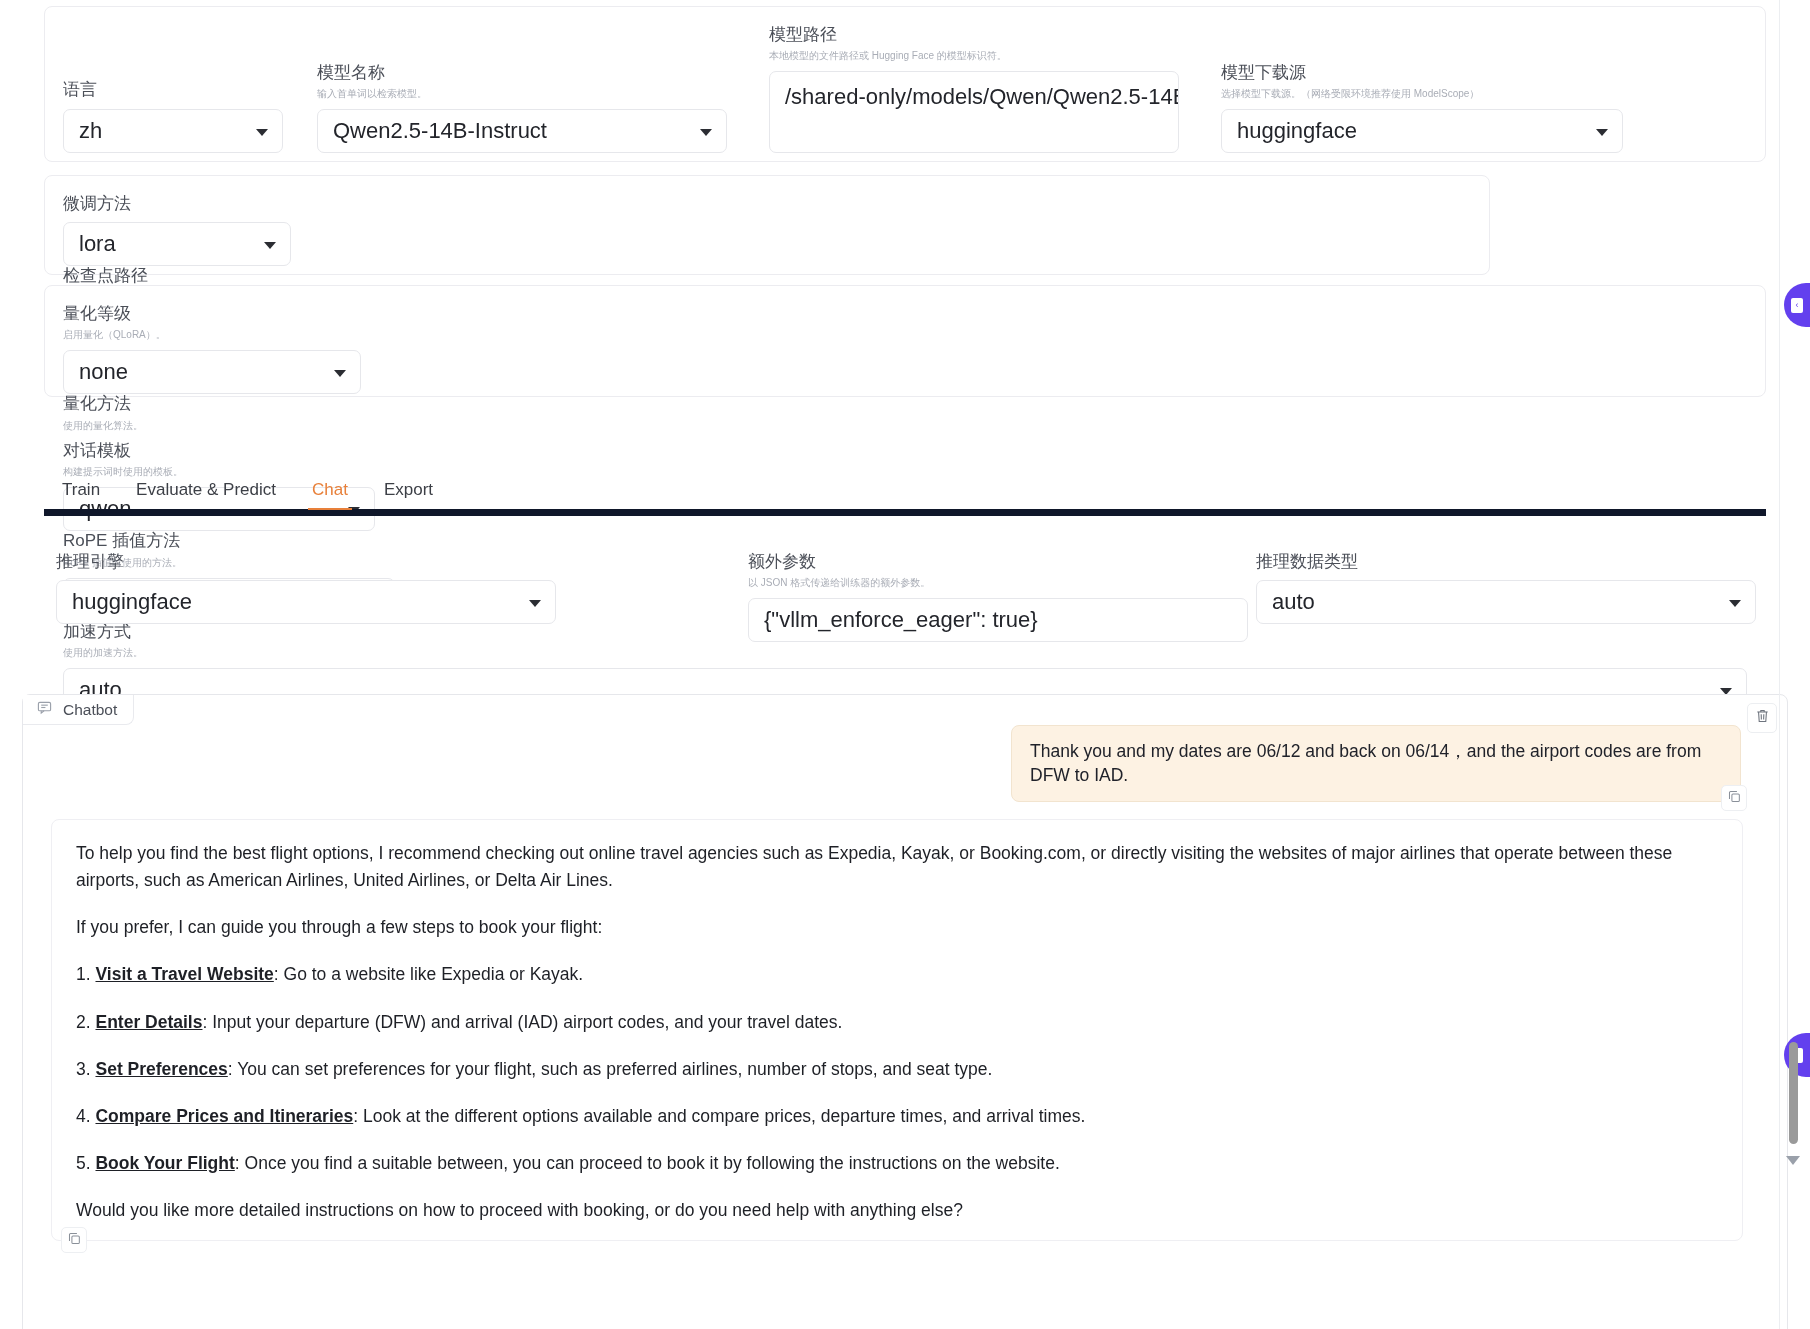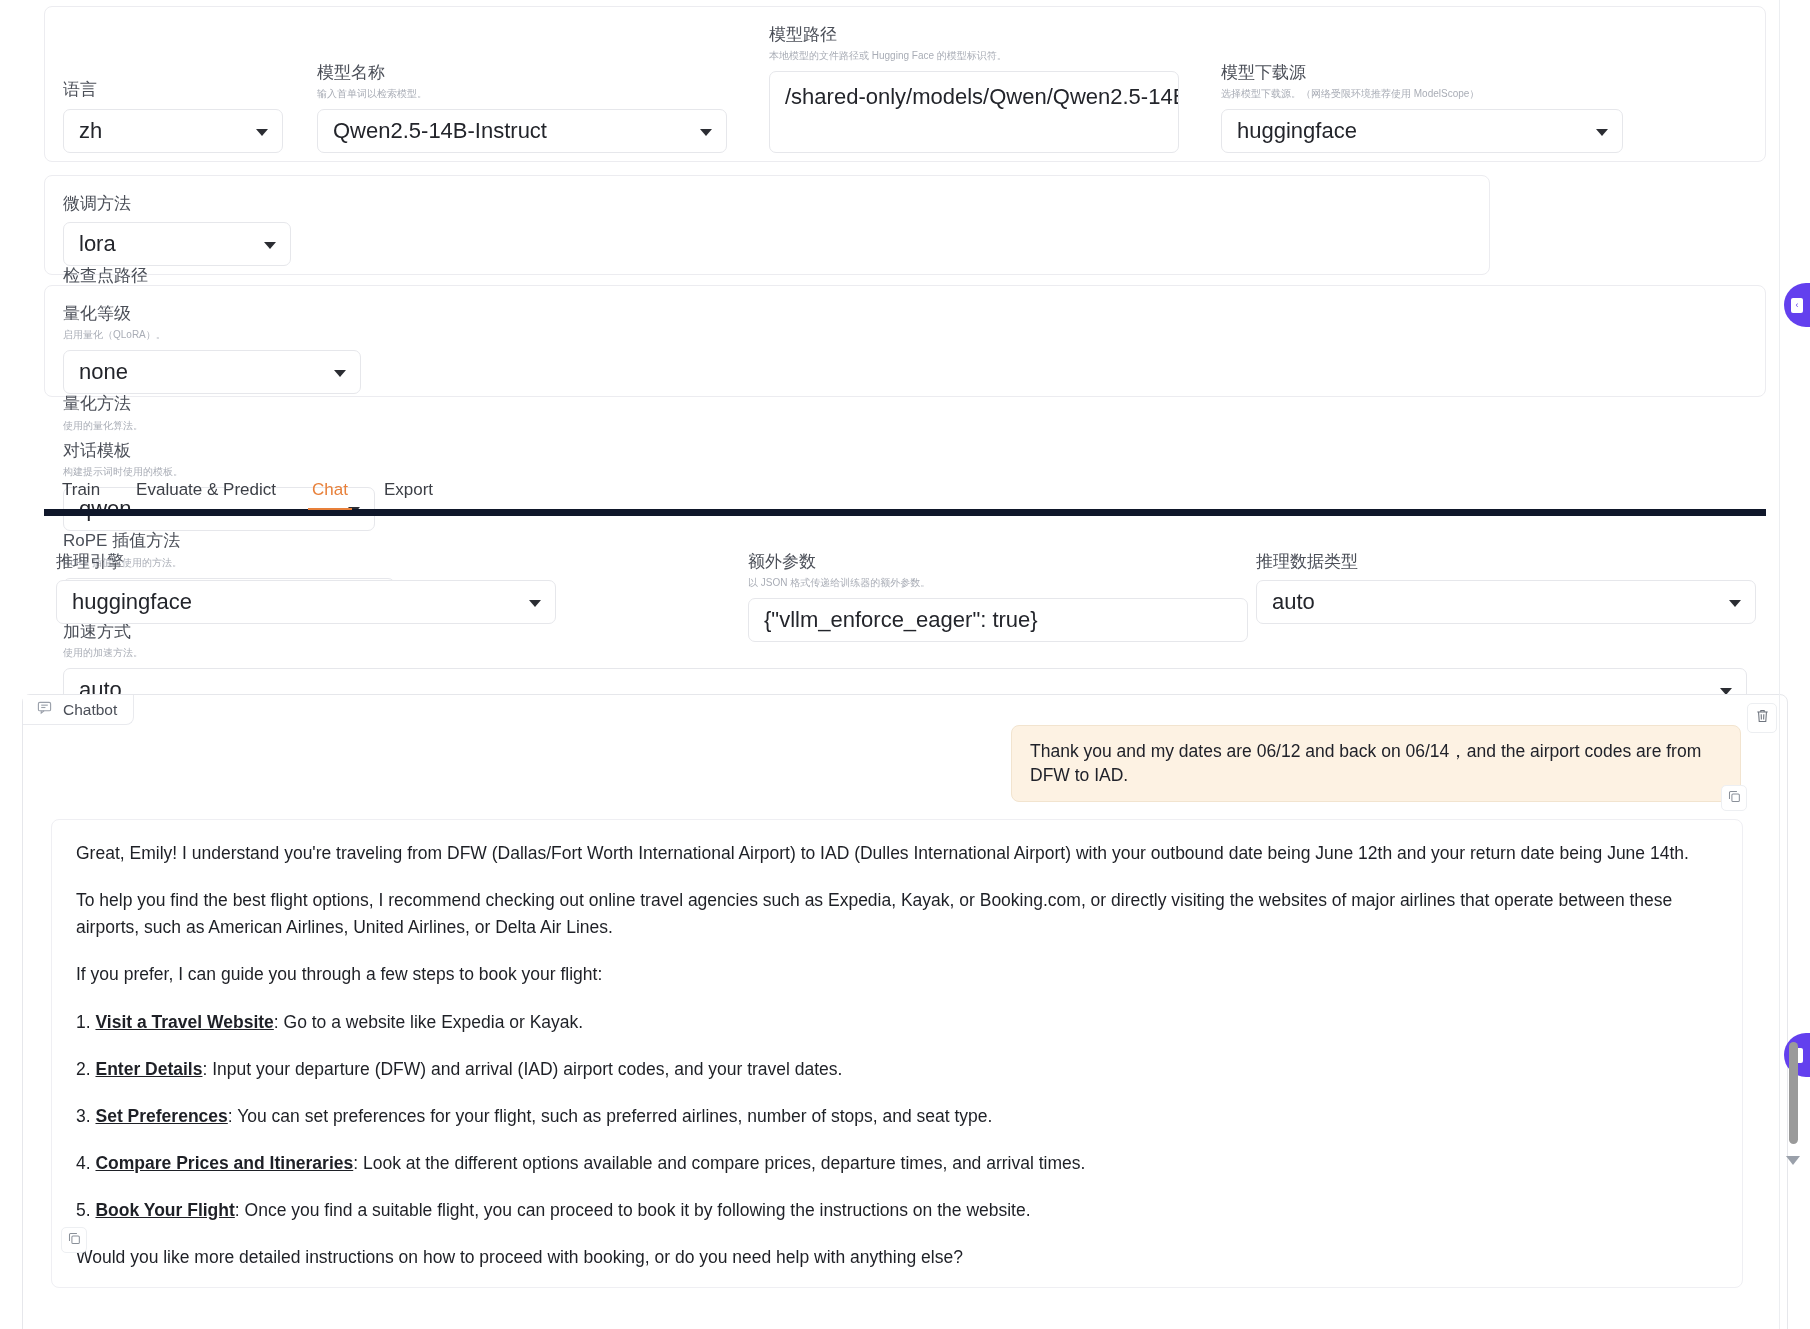--- a/index.html
+++ b/index.html
@@ -381,21 +381,20 @@
     <div class="copy-btn" id="usr-copy">
       <span>
         <svg width="13" height="13" viewBox="0 0 14 14" fill="none" stroke="#8a9099" stroke-width="1.1">
           <rect x="4.2" y="4.2" width="8" height="8.3" rx="1.2"></rect>
           <path d="M9.6 1.6 H2.8 A1.2 1.2 0 0 0 1.6 2.8 V9.6"></path>
         </svg>
       </span>
     </div>
 
     <div class="bot-bubble">
-      <p>Great, Emily! I understand you're traveling from DFW (Dallas/Fort Worth International Airport) to IAD (Dulles International Airport) with your outbound date being June 12th and your return date being June 14th.</p>
       <p>To help you find the best flight options, I recommend checking out online travel agencies such as Expedia, Kayak, or Booking.com, or directly visiting the websites of major airlines that operate between these airports, such as American Airlines, United Airlines, or Delta Air Lines.</p>
       <p>If you prefer, I can guide you through a few steps to book your flight:</p>
 
       <p>
         <span>1.</span>
         <b>Visit a Travel Website</b><span>: Go to a website like Expedia or Kayak.</span>
       </p>
       <p>
         <span>2.</span>
         <b>Enter Details</b><span>: Input your departure (DFW) and arrival (IAD) airport codes, and your travel dates.</span>
@@ -403,21 +402,21 @@
       <p>
         <span>3.</span>
         <b>Set Preferences</b><span>: You can set preferences for your flight, such as preferred airlines, number of stops, and seat type.</span>
       </p>
       <p>
         <span>4.</span>
         <b>Compare Prices and Itineraries</b><span>: Look at the different options available and compare prices, departure times, and arrival times.</span>
       </p>
       <p>
         <span>5.</span>
-        <b>Book Your Flight</b><span>: Once you find a suitable flight, you can proceed to book it by following the instructions on the website.</span>
+        <b>Book Your Flight</b><span>: Once you find a suitable between, you can proceed to book it by following the instructions on the website.</span>
       </p>
 
       <p>Would you like more detailed instructions on how to proceed with booking, or do you need help with anything else?</p>
     </div>
 
     <div class="copy-btn" id="bot-copy">
       <span>
         <svg width="13" height="13" viewBox="0 0 14 14" fill="none" stroke="#8a9099" stroke-width="1.1">
           <rect x="4.2" y="4.2" width="8" height="8.3" rx="1.2"></rect>
           <path d="M9.6 1.6 H2.8 A1.2 1.2 0 0 0 1.6 2.8 V9.6"></path>

